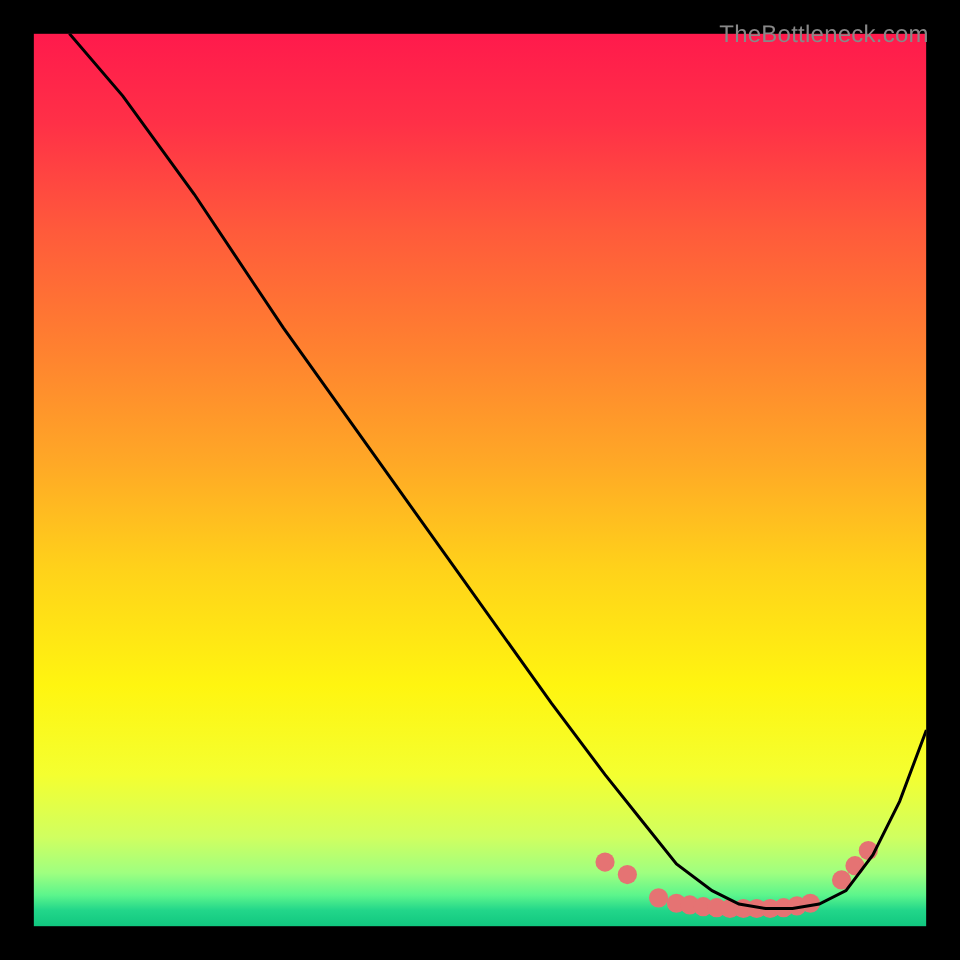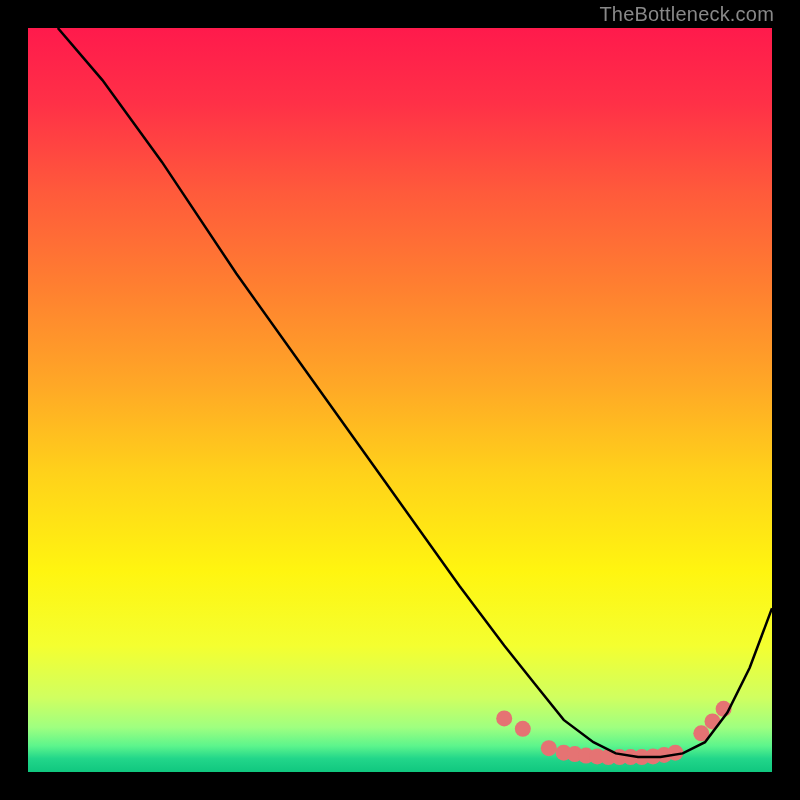--- a/index.html
+++ b/index.html
@@ -12,21 +12,21 @@
     overflow: hidden;
   }
   .container {
     position: relative;
     width: 800px;
     height: 800px;
     background: #000;
   }
   .watermark {
     position: absolute;
-    top: 3px;
+    top: 18px;
     right: 26px;
     color: #888;
     font-size: 20px;
     font-weight: 500;
     letter-spacing: 0.2px;
     z-index: 10;
   }
   .plot {
     position: absolute;
     left: 28px;

